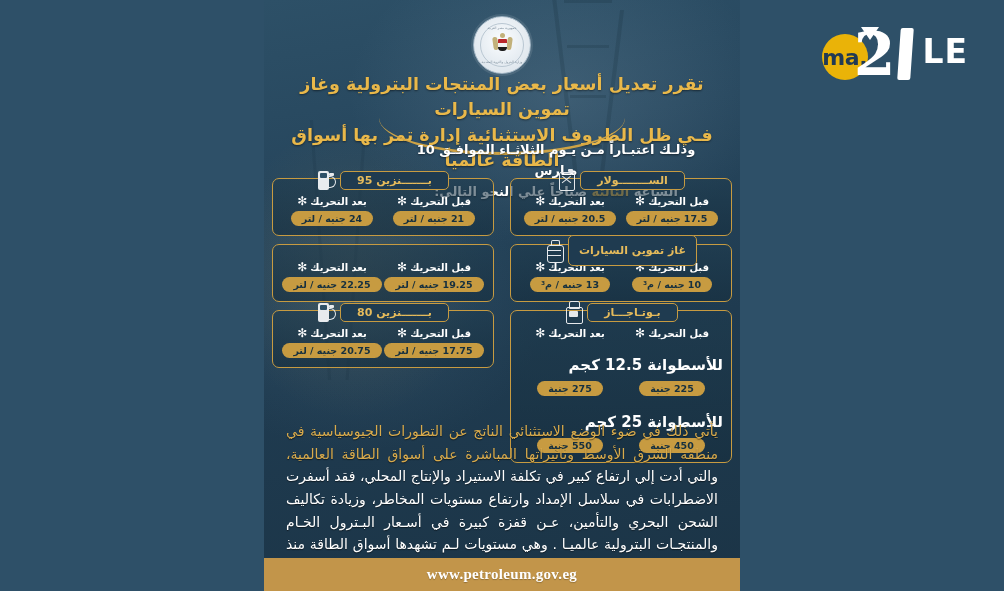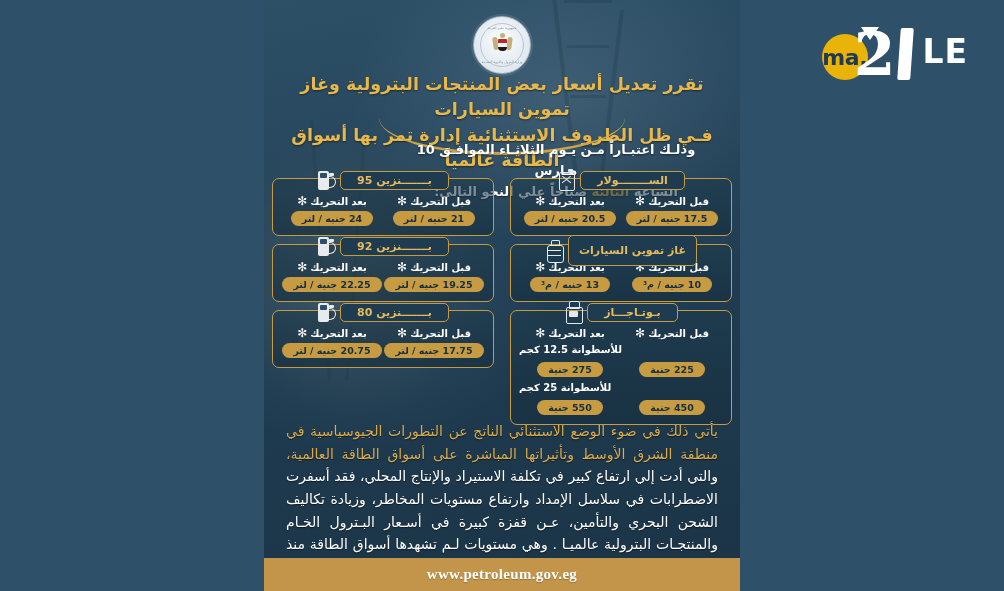--- a/index.html
+++ b/index.html
@@ -132,21 +132,21 @@
       border:1.6px solid #e6e9ec;border-radius:2px 2px 0 0;}
   .ico.buta .lbl{position:absolute;left:5px;top:10px;width:9px;height:6px;background:#e6e9ec;border-radius:1px;}
 
   .cols{display:flex;justify-content:space-around;align-items:flex-start;}
   .col{flex:1;text-align:center;}
   .collab{color:#ffffff;font-size:10px;font-weight:bold;white-space:nowrap;
       display:flex;align-items:center;justify-content:center;gap:3px;}
   .star{color:#ffffff;font-size:12px;line-height:1;}
   .val{display:inline-block;margin-top:4px;background:#c79b41;color:#16303f;
       font-size:9.5px;font-weight:bold;border-radius:9px;padding:2px 11px;white-space:nowrap;}
-  .sub{color:#ffffff;font-size:10px;font-weight:bold;text-align:left;margin-top:5px;}
+  .sub{color:#ffffff;font-size:15px;font-weight:bold;text-align:right;margin-top:17px;}
   .valrow{display:flex;justify-content:space-around;margin-top:3px;}
 
   
   .para{position:absolute;left:22px;right:22px;top:420px;text-align:justify;
       text-align-last:center;font-size:14px;line-height:1.62;color:#ffffff;
       text-shadow:0 1px 1px rgba(0,0,0,.5);}
   .para .gold{color:#d9ab4c;}
 
   
   .footer{position:absolute;left:0;bottom:0;width:476px;height:33px;
@@ -290,29 +290,20 @@
               <div class="collab">
                 <span>بعد التحريك</span>
                 <span class="star">✻</span>
               </div>
               <span class="val">13 جنيه / م³</span>
             </div>
           </div>
         </div>
 
         <div class="card">
-          <div class="cardhead">
-            <span class="pill">بـــــــنزين 92</span>
-            <span class="ico pump">
-              <span class="bodyp"></span>
-                <span class="win"></span>
-                <span class="noz"></span>
-                <span class="hose"></span>
-            </span>
-          </div>
           <div class="cols">
             <div class="col">
               <div class="collab">
                 <span>قبل التحريك</span>
                 <span class="star">✻</span>
               </div>
               <span class="val">19.25 جنيه / لتر</span>
             </div>
             <div class="col">
               <div class="collab">

